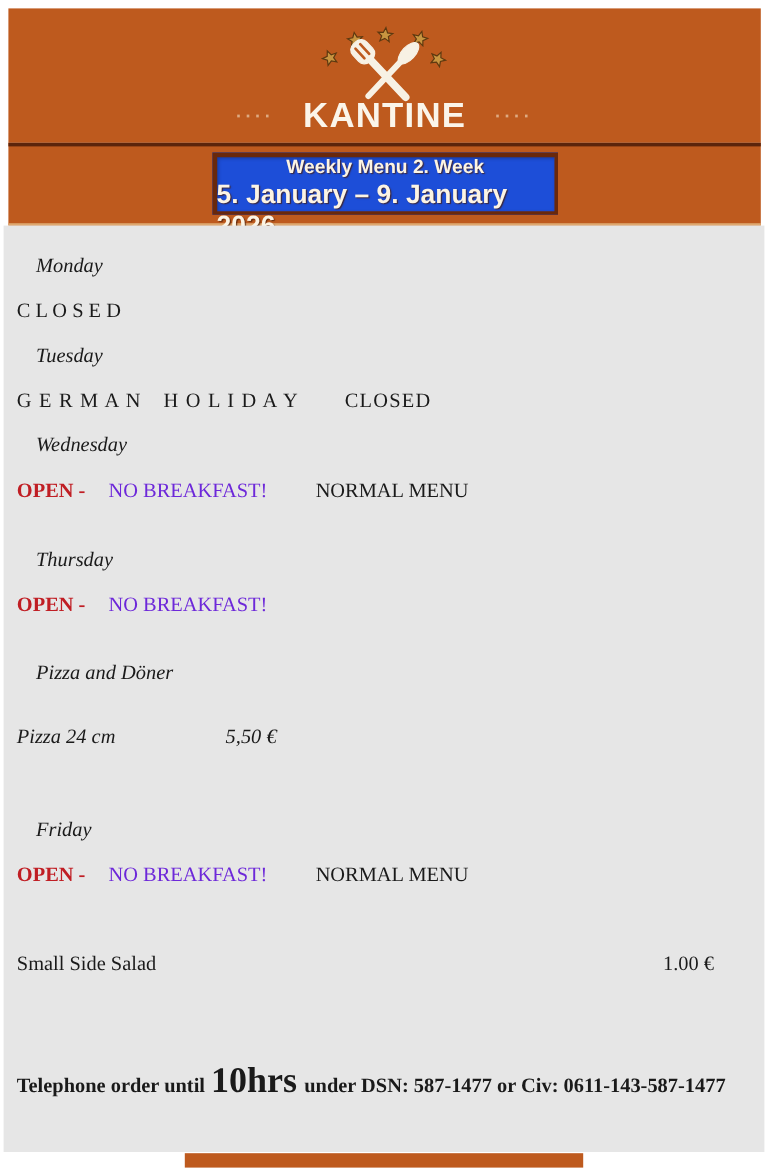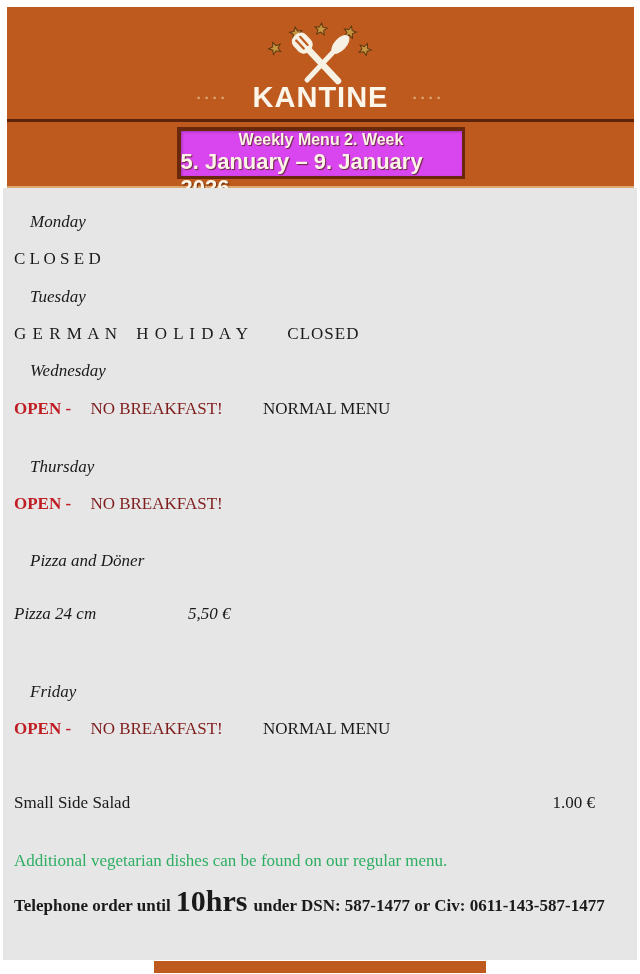--- a/index.html
+++ b/index.html
@@ -10,33 +10,33 @@
   .banner{position:absolute;left:7px;top:7px;width:627px;height:112px;background:#BE5A1E;}
   .logo-svg{position:absolute;left:50%;top:11px;transform:translateX(-50%);}
   .brand-row{position:absolute;left:0;top:74px;width:100%;display:flex;justify-content:center;
              align-items:center;gap:24px;font-family:"Liberation Sans","DejaVu Sans",sans-serif;}
   .brand{font-size:29px;font-weight:bold;color:#FBF5EA;letter-spacing:1px;}
   .dots{font-size:15px;font-weight:bold;letter-spacing:3px;color:rgba(244,224,196,.6);}
 
   
   .band{position:absolute;left:7px;top:119px;width:627px;height:69px;background:#BE5A1E;
         border-top:3px solid #5C240B;border-bottom:2px solid #DEA970;box-sizing:border-box;}
-  .band-box{width:288px;height:52px;margin:5px auto 0 auto;background:#d946ef;
+  .band-box{width:288px;height:52px;margin:5px auto 0 auto;background:#1d4ed8;
             border:3px solid #69280C;border-left-width:4px;border-top-width:4px;
             box-shadow:inset 1px 1px 3px rgba(0,0,0,.25);box-sizing:border-box;
             display:flex;flex-direction:column;justify-content:space-evenly;align-items:center;
             font-family:"Liberation Sans","DejaVu Sans",sans-serif;color:#FCF4E4;font-weight:bold;}
   .band-line1{font-size:16px;text-shadow:1px 1px 1px rgba(70,25,5,.75);}
   .band-line2{font-size:22px;text-shadow:1px 1px 1px rgba(70,25,5,.75);}
 
   
   .body-bg{position:absolute;left:3px;top:188px;width:634px;height:772px;background:#E6E6E6;}
   .line{position:absolute;left:14px;font-size:17px;color:#1a1a1a;white-space:nowrap;}
   .daylbl{left:30px;font-weight:normal;font-style:italic;}
-  .red{color:#7f1d1d;}
+  .red{color:#6d28d9;}
   .boldred{color:#C01E24;font-weight:bold;}
   .ml14{margin-left:14px;}
   .ml15{margin-left:15px;}
   .ml21{margin-left:36px;}
   .ml34{margin-left:34px;letter-spacing:1px;text-align:center;}
   .ital{font-style:italic;margin-left:16px;}
   .sp1{letter-spacing:1px;}
   .pricecol{position:absolute;left:188px;font-style:italic;}
   .pricecol2{position:absolute;left:186px;font-style:italic;}
   .row{left:0;width:640px;margin-top:16px;}
@@ -127,20 +127,19 @@
     <span class="boldred">OPEN -</span>
     <span class="red ml15">NO BREAKFAST!</span>
     <span class="ml21">NORMAL MENU</span>
   </div>
 
   <div class="line row" style="top:777px">
     <span class="name">Small Side Salad</span>
     <span class="salad-price">1.00 €</span>
   </div>
 
-  <div class="line green" style="top:851px">Additional vegetarian dishes can be found on our regular menu.</div>
   <div class="line phone" style="top:884px">
     <span>Telephone order until</span><span class="big">10hrs</span><span>under DSN: 587-1477 or Civ: 0611-143-587-1477</span>
   </div>
 
   <div class="sliver"></div>
 
 </div>
 
 </body></html>

